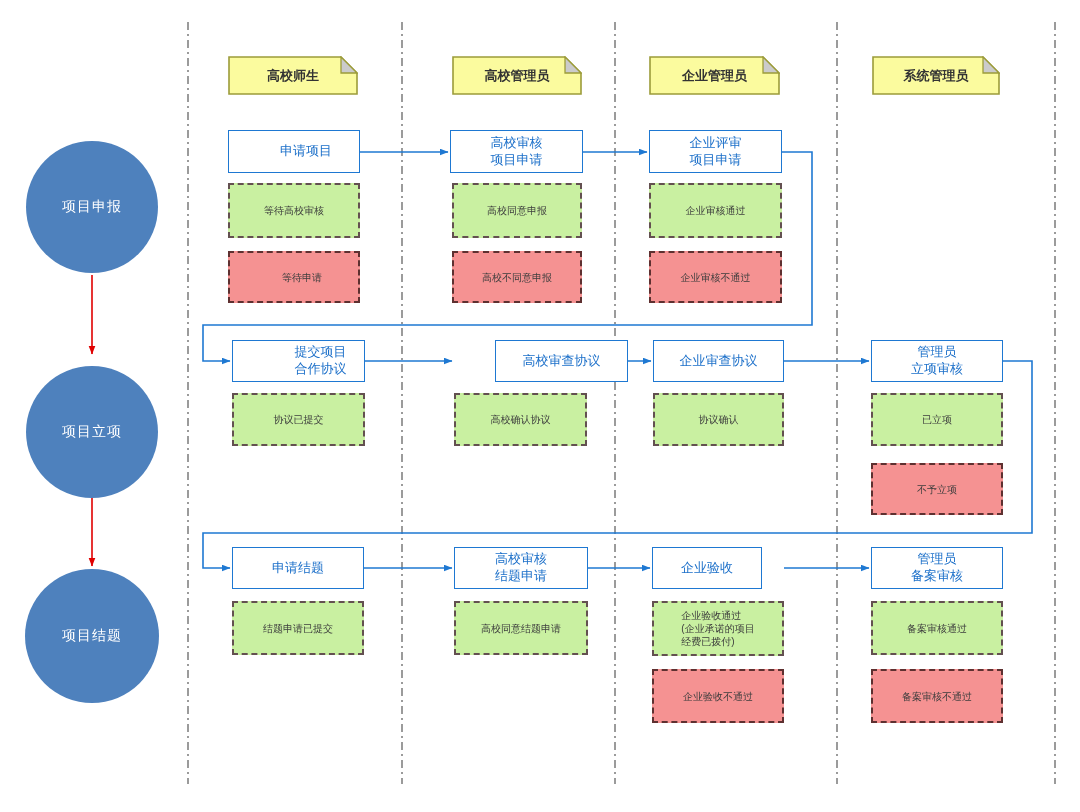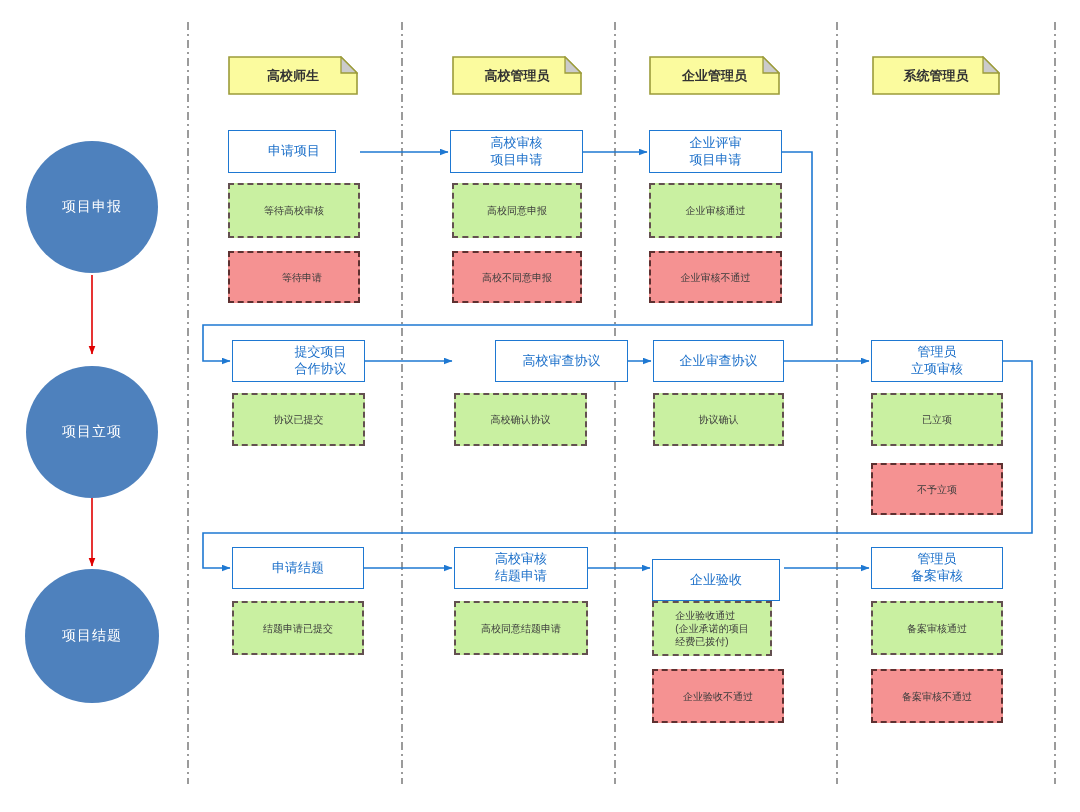--- a/index.html
+++ b/index.html
@@ -70,51 +70,51 @@
           <path d="M113 1 L129 17 H113 Z" fill="#cbcbcb" stroke="#9c9c3a" stroke-width="1.3"></path>
         </svg><div class="lbl">高校管理员</div></div>
       <div class="note" style="left: 649px; top: 56px; width: 131px; height: 39px;"><svg width="131" height="39">
           <path d="M1 1 H114 L130 17 V38 H1 Z" fill="#fbfb9e" stroke="#9c9c3a" stroke-width="1.6"></path>
           <path d="M114 1 L130 17 H114 Z" fill="#cbcbcb" stroke="#9c9c3a" stroke-width="1.3"></path>
         </svg><div class="lbl">企业管理员</div></div>
       <div class="note" style="left: 872px; top: 56px; width: 128px; height: 39px;"><svg width="128" height="39">
           <path d="M1 1 H111 L127 17 V38 H1 Z" fill="#fbfb9e" stroke="#9c9c3a" stroke-width="1.6"></path>
           <path d="M111 1 L127 17 H111 Z" fill="#cbcbcb" stroke="#9c9c3a" stroke-width="1.3"></path>
         </svg><div class="lbl">系统管理员</div></div>
-      <div class="step" style="left: 228px; top: 130px; width: 108px; height: 43px; padding-left: 24px;">申请项目</div>
+      <div class="step" style="left: 228px; top: 130px; width: 132px; height: 43px; padding-left: 24px;">申请项目</div>
       <div class="step" style="left: 450px; top: 130px; width: 133px; height: 43px;">高校审核
 项目申请</div>
       <div class="step" style="left: 649px; top: 130px; width: 133px; height: 43px;">企业评审
 项目申请</div>
       <div class="step" style="left: 232px; top: 340px; width: 133px; height: 42px; padding-left: 44px;">提交项目
 合作协议</div>
       <div class="step" style="left: 454px; top: 340px; width: 133px; height: 42px; margin-left: 41px;">高校审查协议</div>
       <div class="step" style="left: 653px; top: 340px; width: 131px; height: 42px;">企业审查协议</div>
       <div class="step" style="left: 871px; top: 340px; width: 132px; height: 42px;">管理员
 立项审核</div>
       <div class="step" style="left: 232px; top: 547px; width: 132px; height: 42px;">申请结题</div>
       <div class="step" style="left: 454px; top: 547px; width: 134px; height: 42px;">高校审核
 结题申请</div>
-      <div class="step" style="left: 652px; top: 547px; width: 128px; height: 42px; margin-top: 12px;">企业验收</div>
+      <div class="step" style="left: 652px; top: 547px; width: 110px; height: 42px;">企业验收</div>
       <div class="step" style="left: 871px; top: 547px; width: 132px; height: 42px;">管理员
 备案审核</div>
       <div class="status success" style="left: 228px; top: 183px; width: 132px; height: 55px;">等待高校审核</div>
       <div class="status success" style="left: 452px; top: 183px; width: 130px; height: 55px;">高校同意申报</div>
       <div class="status success" style="left: 649px; top: 183px; width: 133px; height: 55px;">企业审核通过</div>
       <div class="status fail" style="left: 228px; top: 251px; width: 132px; height: 52px; padding-left: 16px;">等待申请</div>
       <div class="status fail" style="left: 452px; top: 251px; width: 130px; height: 52px;">高校不同意申报</div>
       <div class="status fail" style="left: 649px; top: 251px; width: 133px; height: 52px;">企业审核不通过</div>
       <div class="status success" style="left: 232px; top: 393px; width: 133px; height: 53px;">协议已提交</div>
       <div class="status success" style="left: 454px; top: 393px; width: 133px; height: 53px;">高校确认协议</div>
       <div class="status success" style="left: 653px; top: 393px; width: 131px; height: 53px;">协议确认</div>
       <div class="status success" style="left: 871px; top: 393px; width: 132px; height: 53px;">已立项</div>
       <div class="status fail" style="left: 871px; top: 463px; width: 132px; height: 52px;">不予立项</div>
       <div class="status success" style="left: 232px; top: 601px; width: 132px; height: 54px;">结题申请已提交</div>
       <div class="status success" style="left: 454px; top: 601px; width: 134px; height: 54px;">高校同意结题申请</div>
-      <div class="status success" style="left: 652px; top: 601px; width: 120px; height: 55px;">企业验收通过
+      <div class="status success" style="left: 652px; top: 601px; width: 132px; height: 55px;">企业验收通过
 (企业承诺的项目
 经费已拨付)</div>
       <div class="status success" style="left: 871px; top: 601px; width: 132px; height: 54px;">备案审核通过</div>
       <div class="status fail" style="left: 652px; top: 669px; width: 132px; height: 54px;">企业验收不通过</div>
       <div class="status fail" style="left: 871px; top: 669px; width: 132px; height: 54px;">备案审核不通过</div>
       <div class="phase" style="left: 26px; top: 141px; width: 132px; height: 132px;">项目申报</div>
       <div class="phase" style="left: 26px; top: 366px; width: 132px; height: 132px;">项目立项</div>
       <div class="phase" style="left: 25px; top: 569px; width: 134px; height: 134px;">项目结题</div>
     </div>
 </div>

